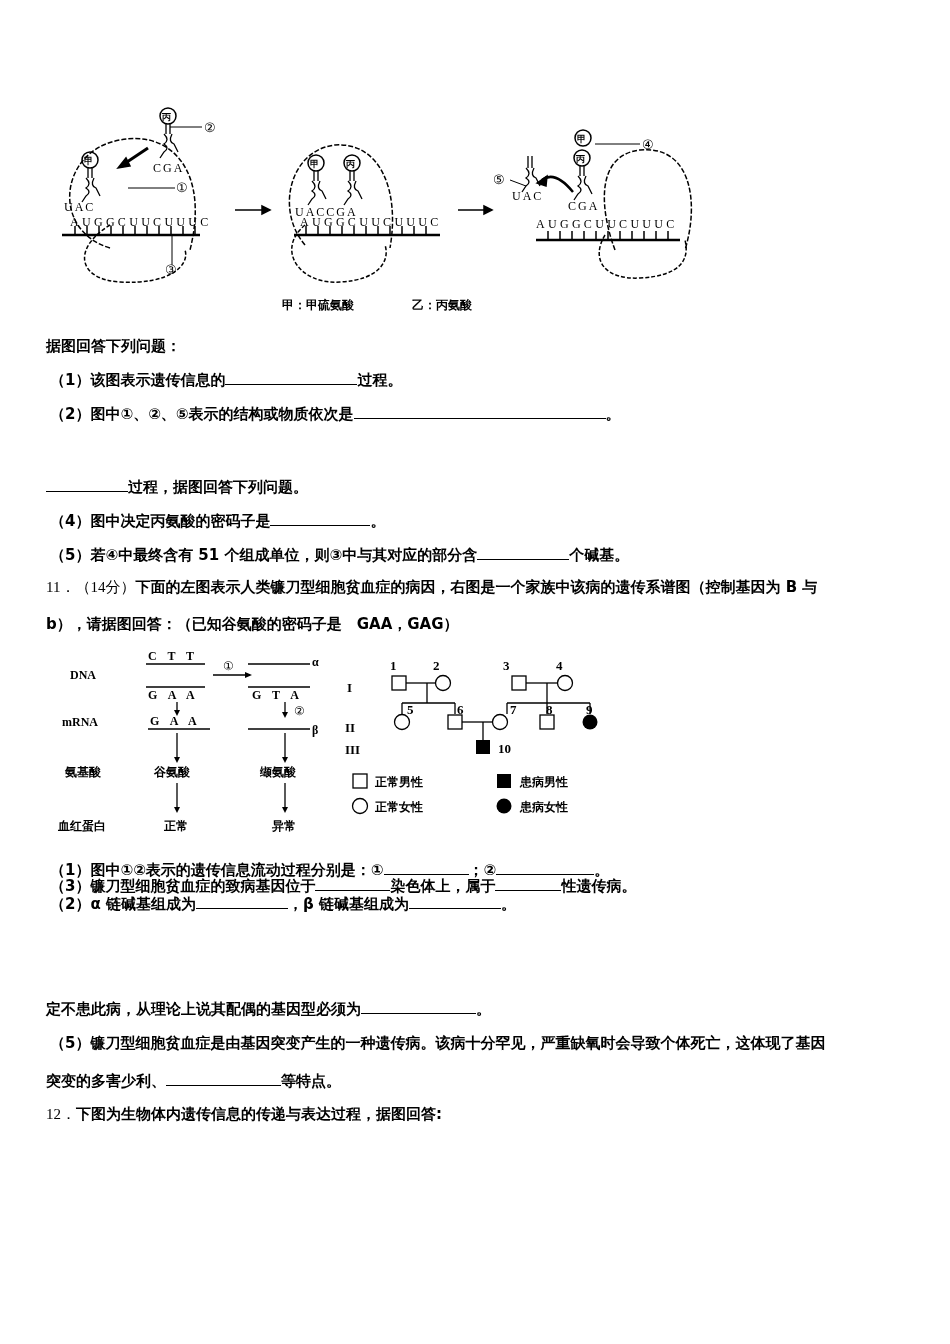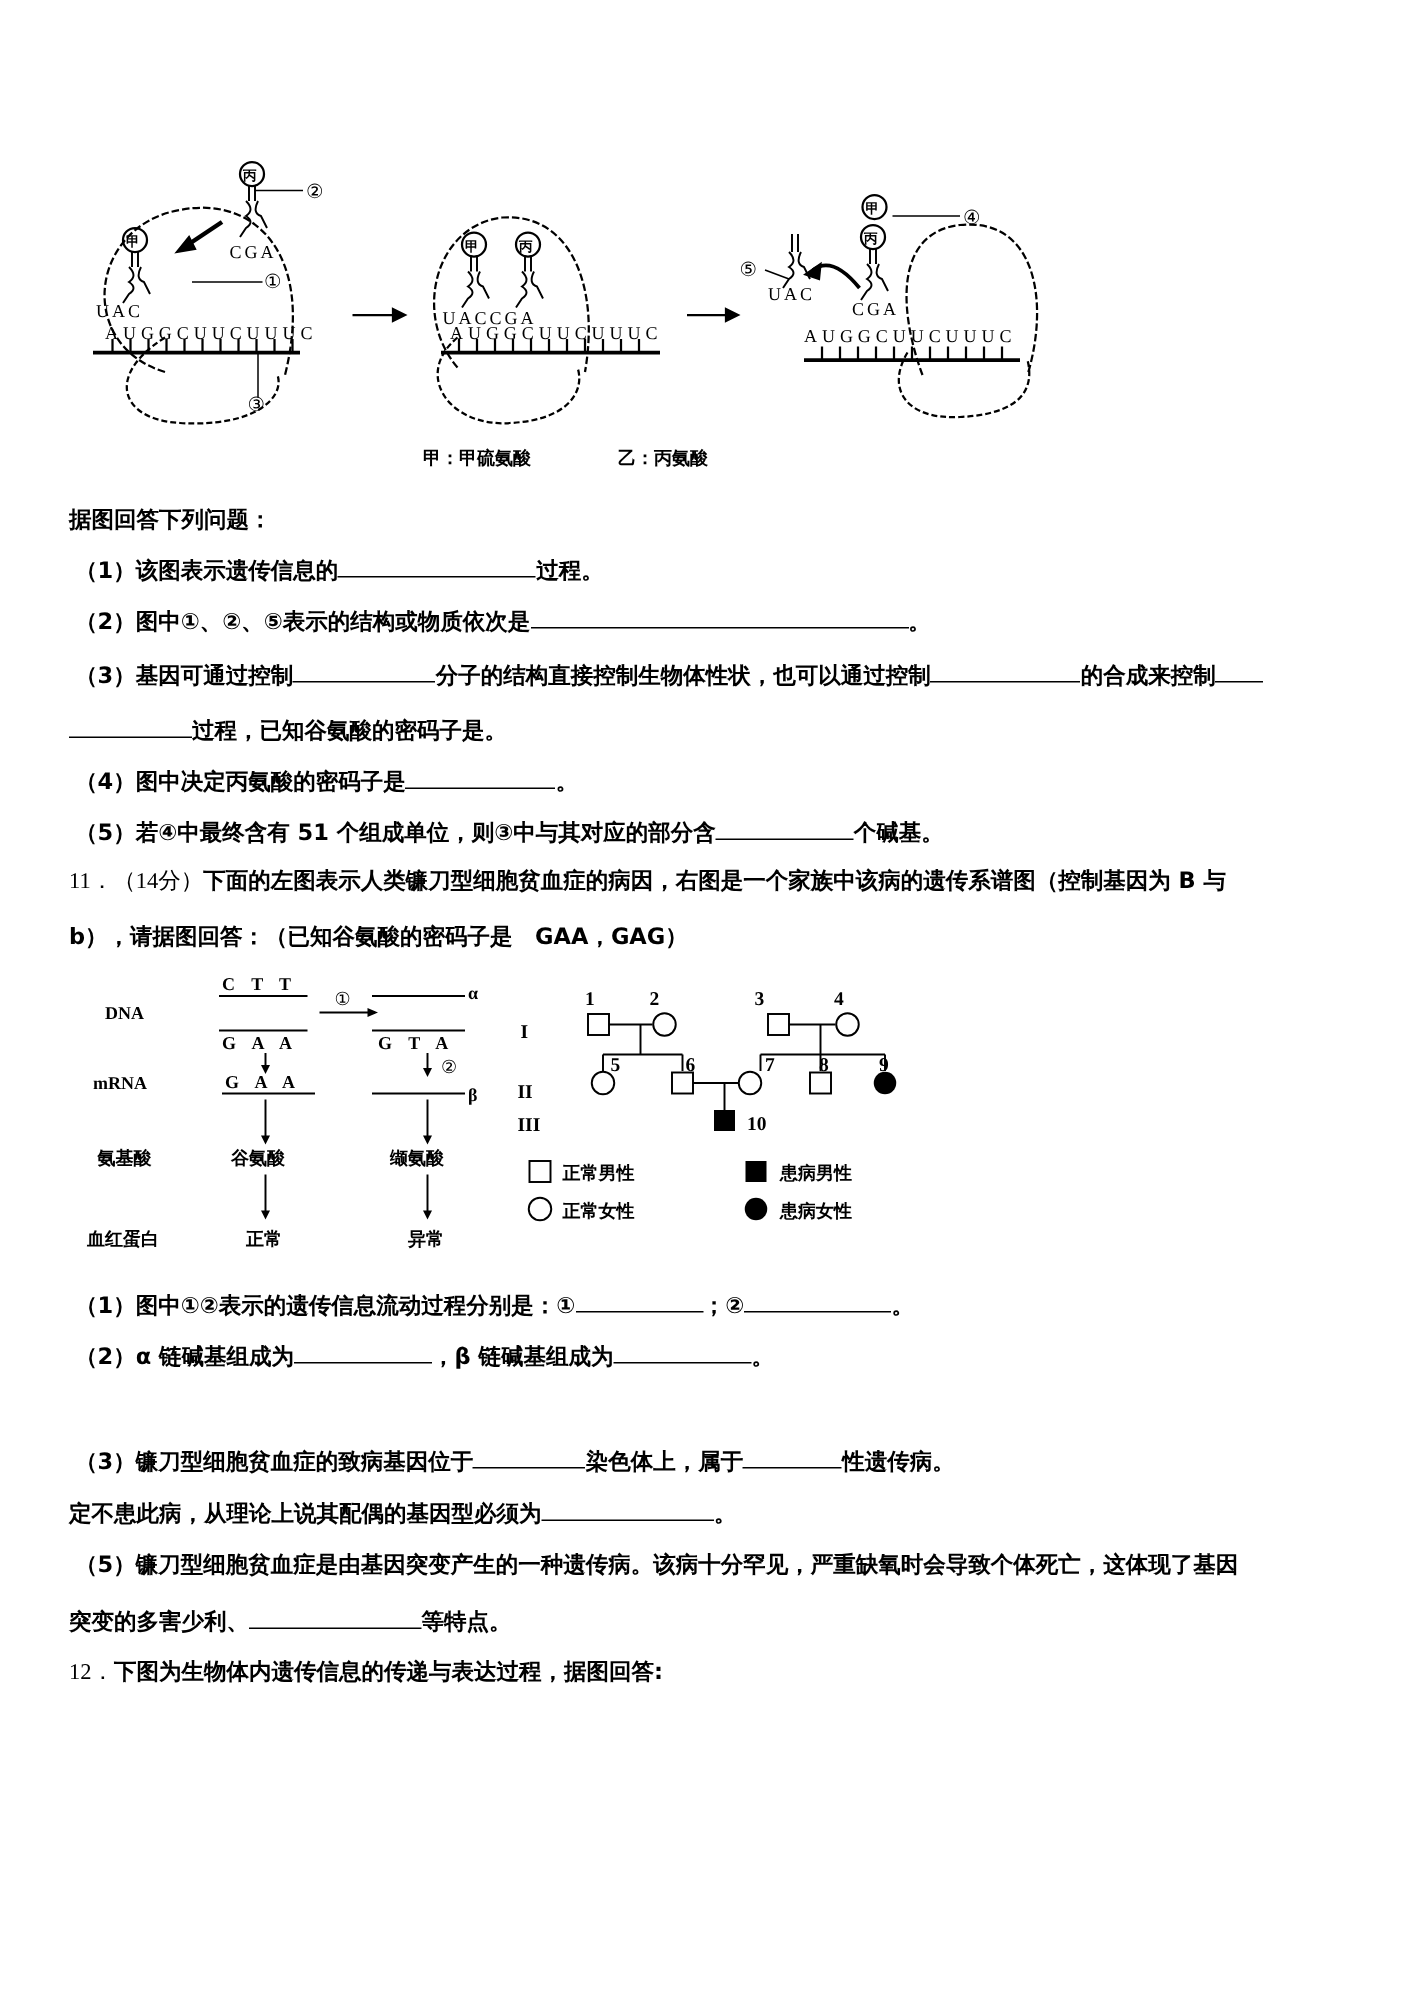--- a/index.html
+++ b/index.html
@@ -128,25 +128,22 @@
   <div class="line" style="top:336px;left:46px;">据图回答下列问题：</div>
 
   <div class="line indent" style="top:369px;">
     <span>（1）该图表示遗传信息的</span><span class="blank" style="width:132px"></span><span>过程。</span>
   </div>
 
   <div class="line indent" style="top:403px;text-align:center;">
     <span>（2）图中①、②、⑤表示的结构或物质依次是</span><span class="blank" style="width:252px"></span><span>。</span>
   </div>
 
-  <div class="line indent" style="top:439px;">
-    <span>（3）基因可通过控制</span><span class="blank" style="width:95px"></span><span>分子的结构直接控制生物体性状，也可以通过控制</span><span class="blank" style="width:100px"></span><span>的合成来控制</span><span class="blank" style="width:32px"></span>
-  </div>
   <div class="line" style="top:476px;left:46px;">
-    <span class="blank" style="width:82px"></span><span>过程，已知谷氨酸的密码子是。</span>
+    <span class="blank" style="width:82px"></span><span>过程，据图回答下列问题。</span>
   </div>
 
   <div class="line indent" style="top:510px;">
     <span>（4）图中决定丙氨酸的密码子是</span><span class="blank" style="width:100px"></span><span>。</span>
   </div>
 
   <div class="line indent" style="top:544px;">
     <span>（5）若④中最终含有 51 个组成单位，则③中与其对应的部分含</span><span class="blank" style="width:92px"></span><span>个碱基。</span>
   </div>
 
@@ -256,21 +253,21 @@
   </svg>
 
   <div class="line indent" style="top:859px;">
     <span>（1）图中①②表示的遗传信息流动过程分别是：①</span><span class="blank" style="width:85px"></span><span>；②</span><span class="blank" style="width:98px"></span><span>。</span>
   </div>
 
   <div class="line indent" style="top:893px;">
     <span>（2）α 链碱基组成为</span><span class="blank" style="width:92px"></span><span>，β 链碱基组成为</span><span class="blank" style="width:92px"></span><span>。</span>
   </div>
 
-  <div class="line indent" style="top:963px;text-align:center;">
+  <div class="line indent" style="top:875px;text-align:center;">
     <span>（3）镰刀型细胞贫血症的致病基因位于</span><span class="blank" style="width:75px"></span><span>染色体上，属于</span><span class="blank" style="width:66px"></span><span>性遗传病。</span>
   </div>
 
   <div class="line" style="top:998px;left:46px;">
     <span>定不患此病，从理论上说其配偶的基因型必须为</span><span class="blank" style="width:115px"></span><span>。</span>
   </div>
 
   <div class="line indent" style="top:1033px;">（5）镰刀型细胞贫血症是由基因突变产生的一种遗传病。该病十分罕见，严重缺氧时会导致个体死亡，这体现了基因</div>
   <div class="line" style="top:1070px;left:46px;">
     <span>突变的多害少利、</span><span class="blank" style="width:115px"></span><span>等特点。</span>

